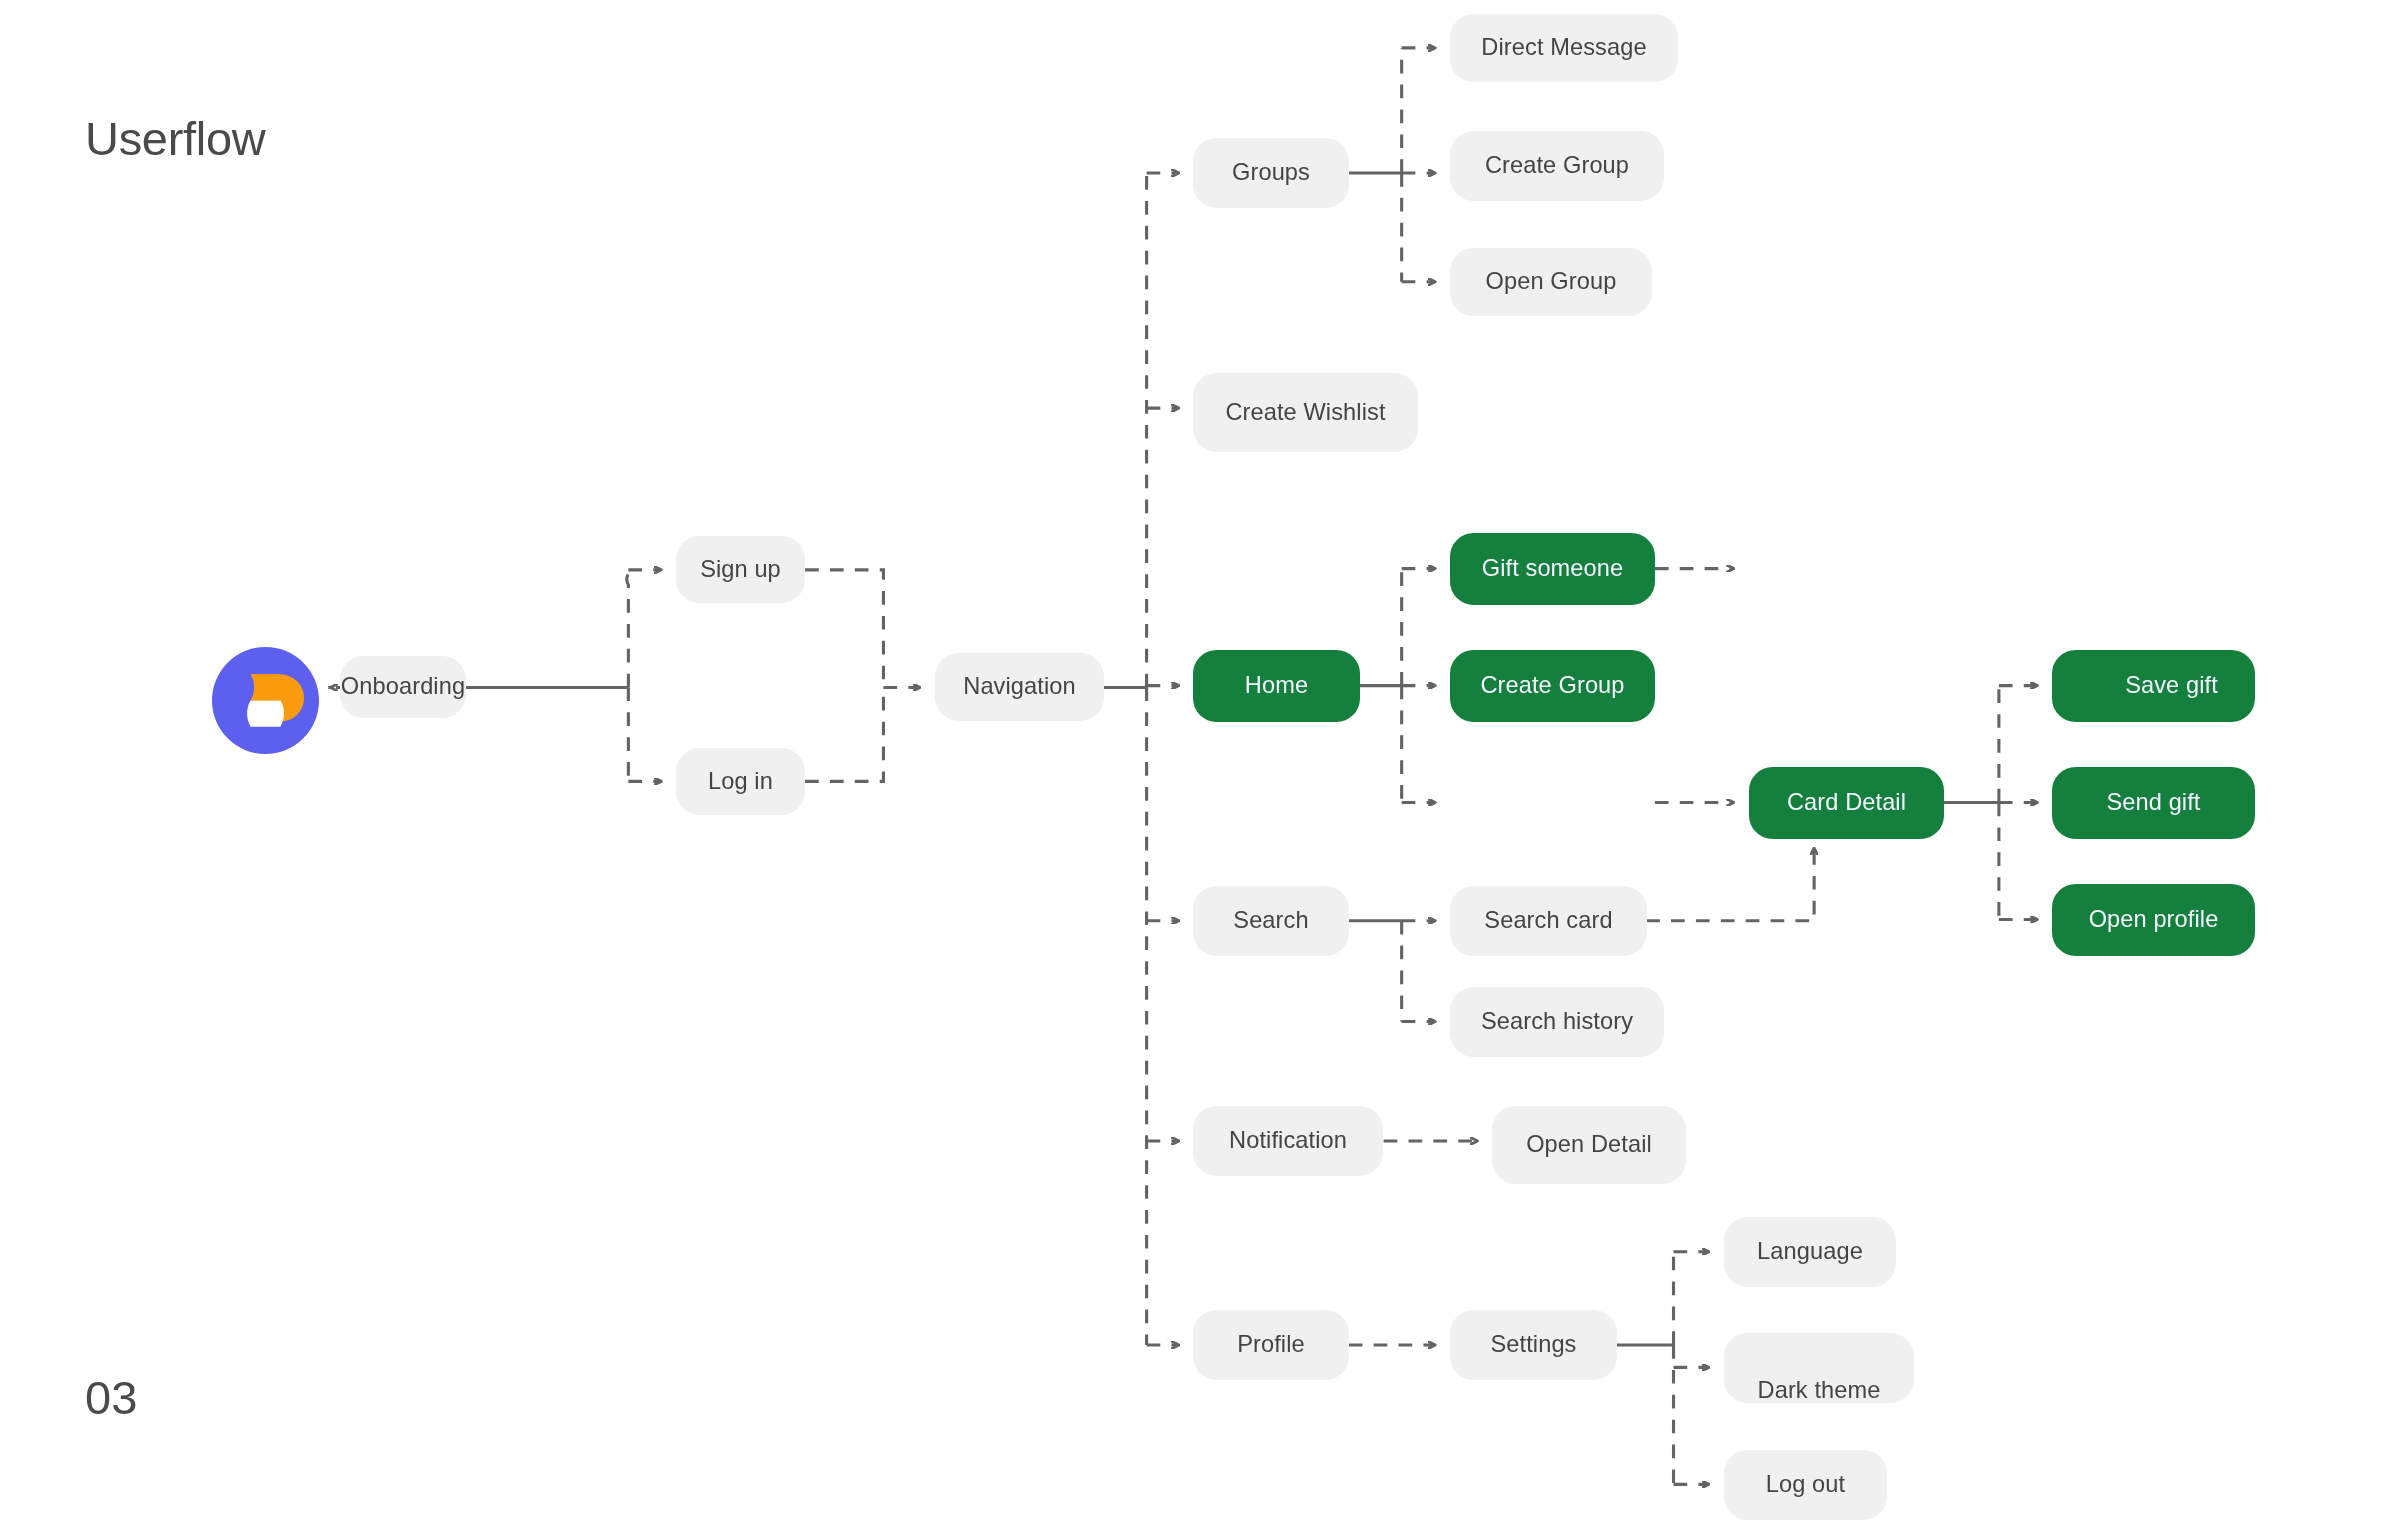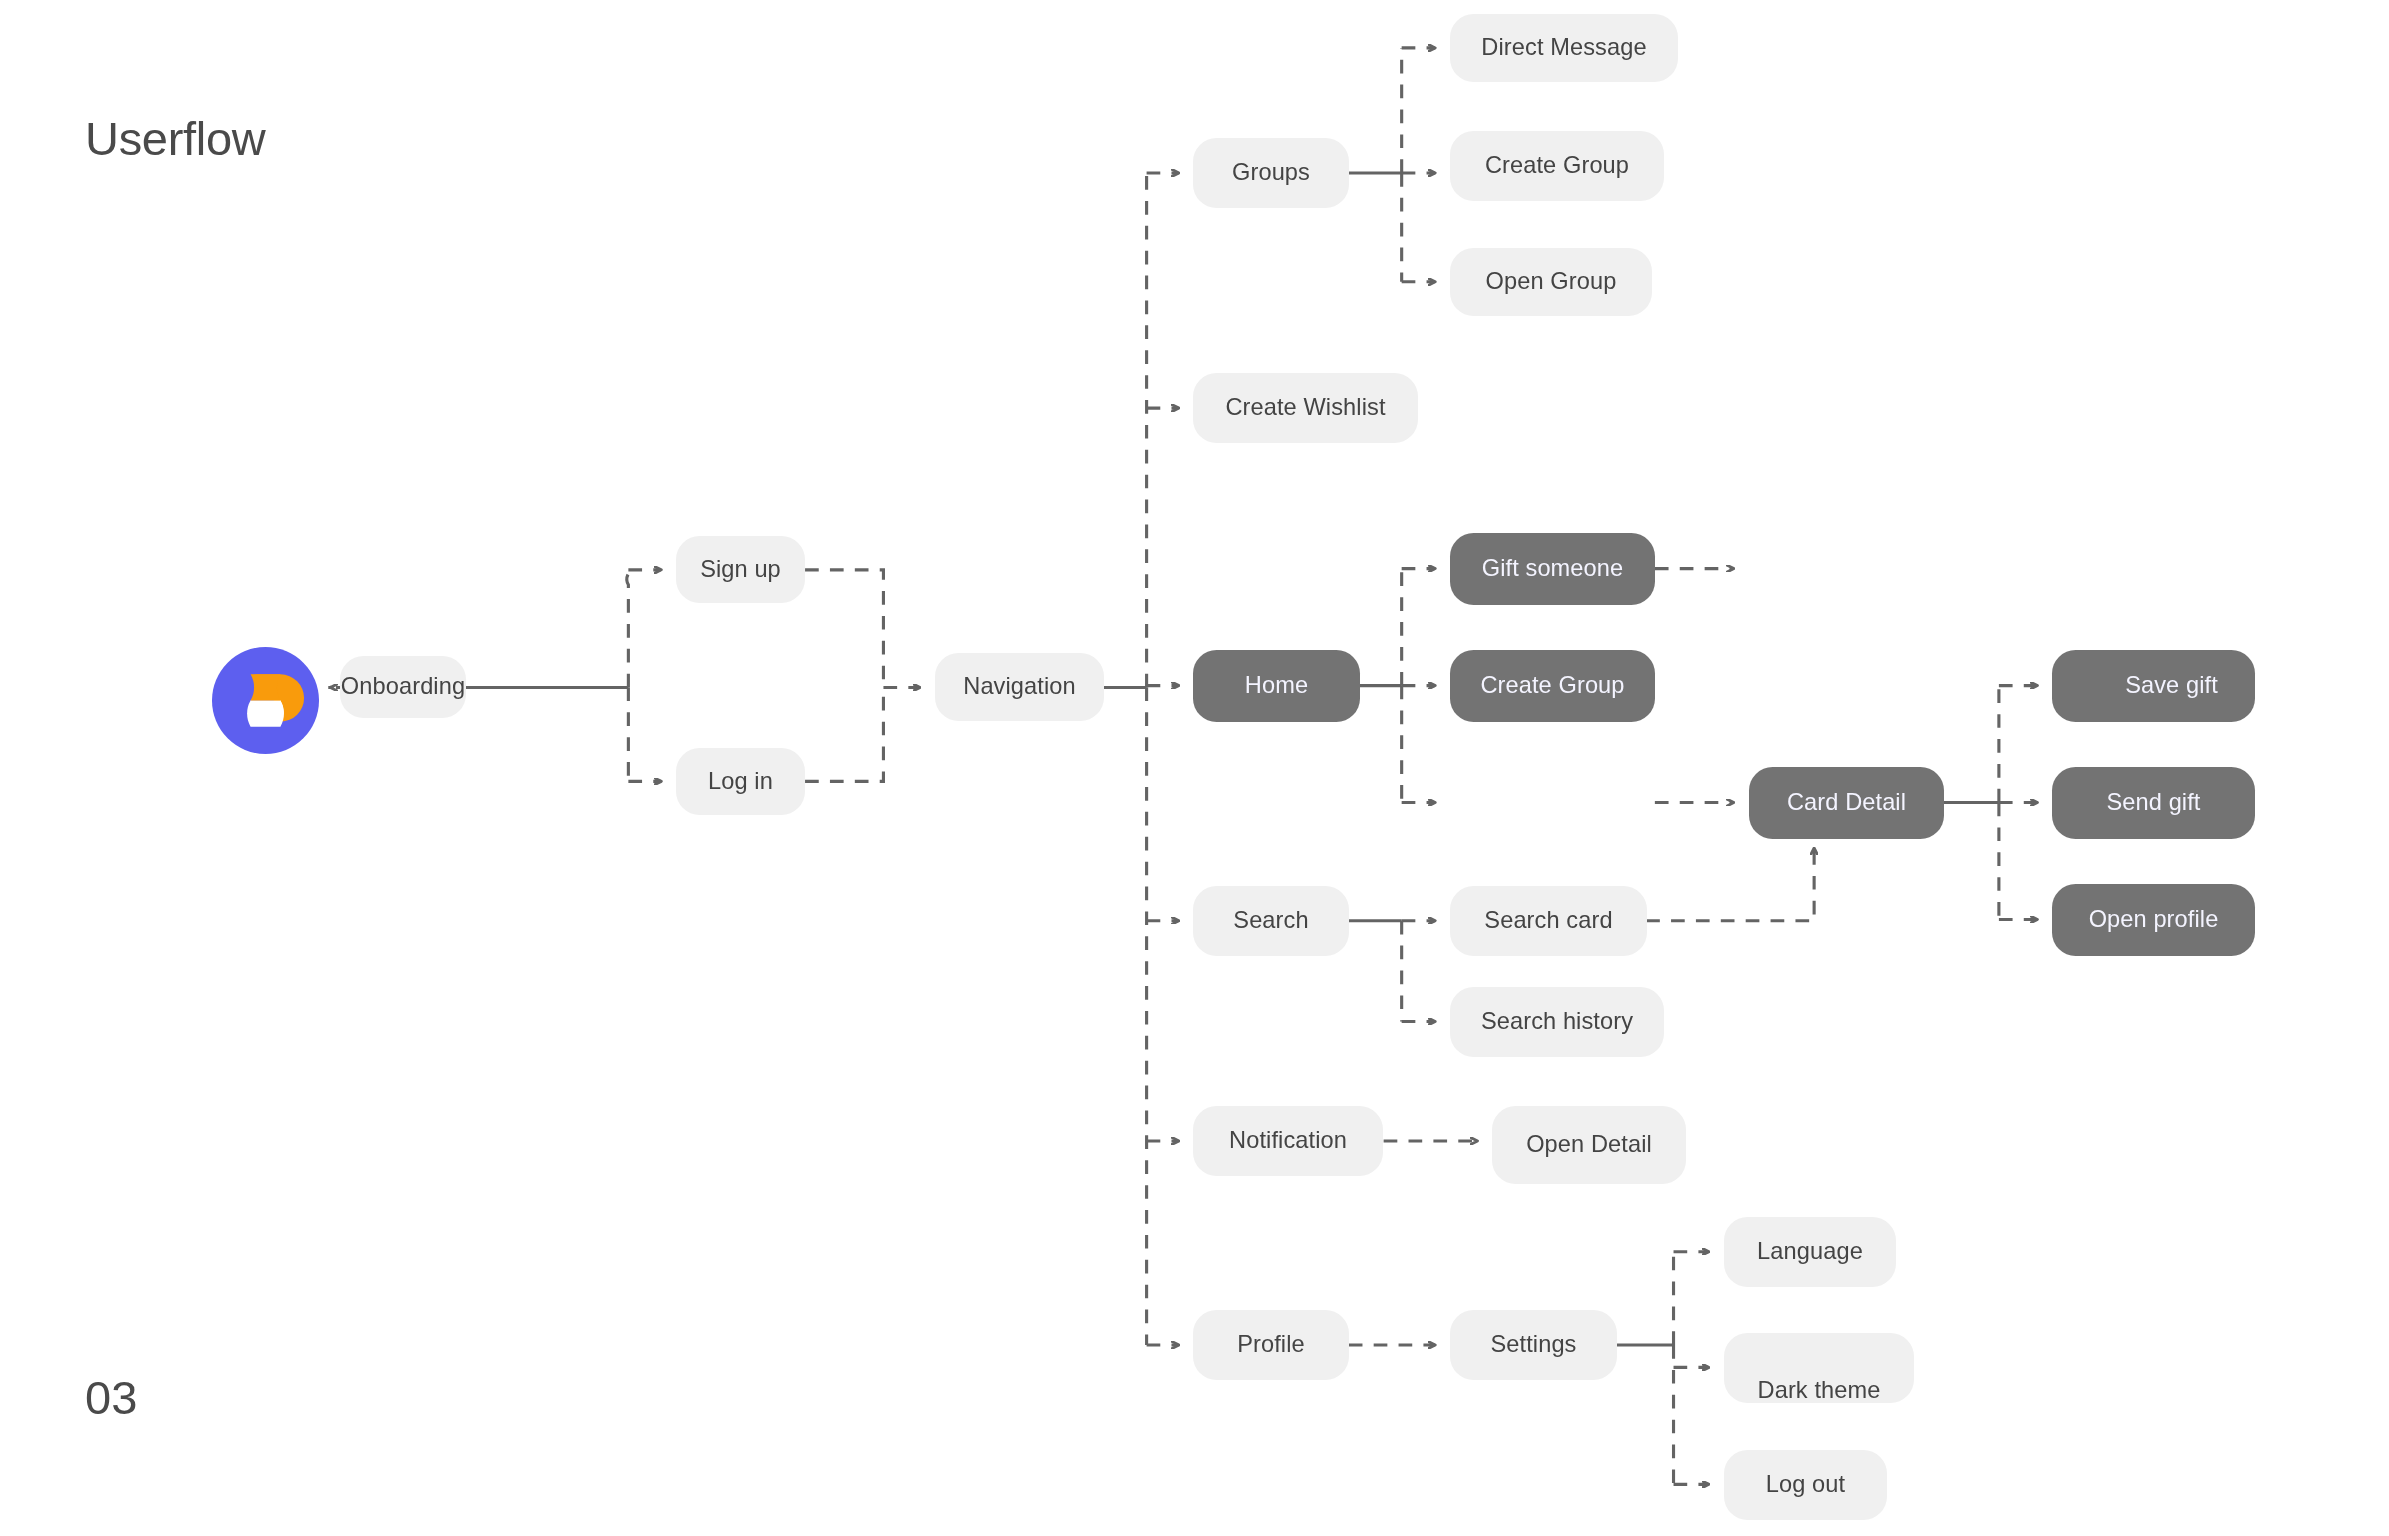--- a/index.html
+++ b/index.html
@@ -66,21 +66,21 @@
     font-weight: 400;
     letter-spacing: 0.1px;
     white-space: nowrap;
     line-height: 1;
   }
   .node.gray {
     background: #F0F0F0;
     color: #444444;
   }
   .node.blue {
-    background: #737373;
+    background: #15803d;
     color: #F4F4FF;
   }
 </style>
 </head>
 <body>
 
 <div id="stage">
 
   <div class="page-title">Userflow</div>
   <div class="page-number">03</div>
@@ -203,21 +203,21 @@
     </div>
   <div class="node gray" style="left:1450px; top:13.7px;   width:228px; height:68px;">
       <span>Direct Message</span>
     </div>
   <div class="node gray" style="left:1450px; top:131px;  width:214px; height:70px;">
       <span>Create Group</span>
     </div>
   <div class="node gray" style="left:1450px; top:248px;  width:202px; height:68px;">
       <span>Open Group</span>
     </div>
-  <div class="node gray" style="left:1193px; top:373px;  width:225px; height:70px;">
+  <div class="node gray" style="left:1193px; top:373px;  width:225px; height:79px;">
       <span>Create Wishlist</span>
     </div>
   <div class="node blue" style="left:1193px; top:650px; width:167px; height:72px;">
       <span>Home</span>
     </div>
   <div class="node blue" style="left:1450px; top:533px;  width:205px; height:72px;">
       <span>Gift someone</span>
     </div>
   <div class="node blue" style="left:1450px; top:650px; width:205px; height:72px;">
       <span>Create Group</span>

